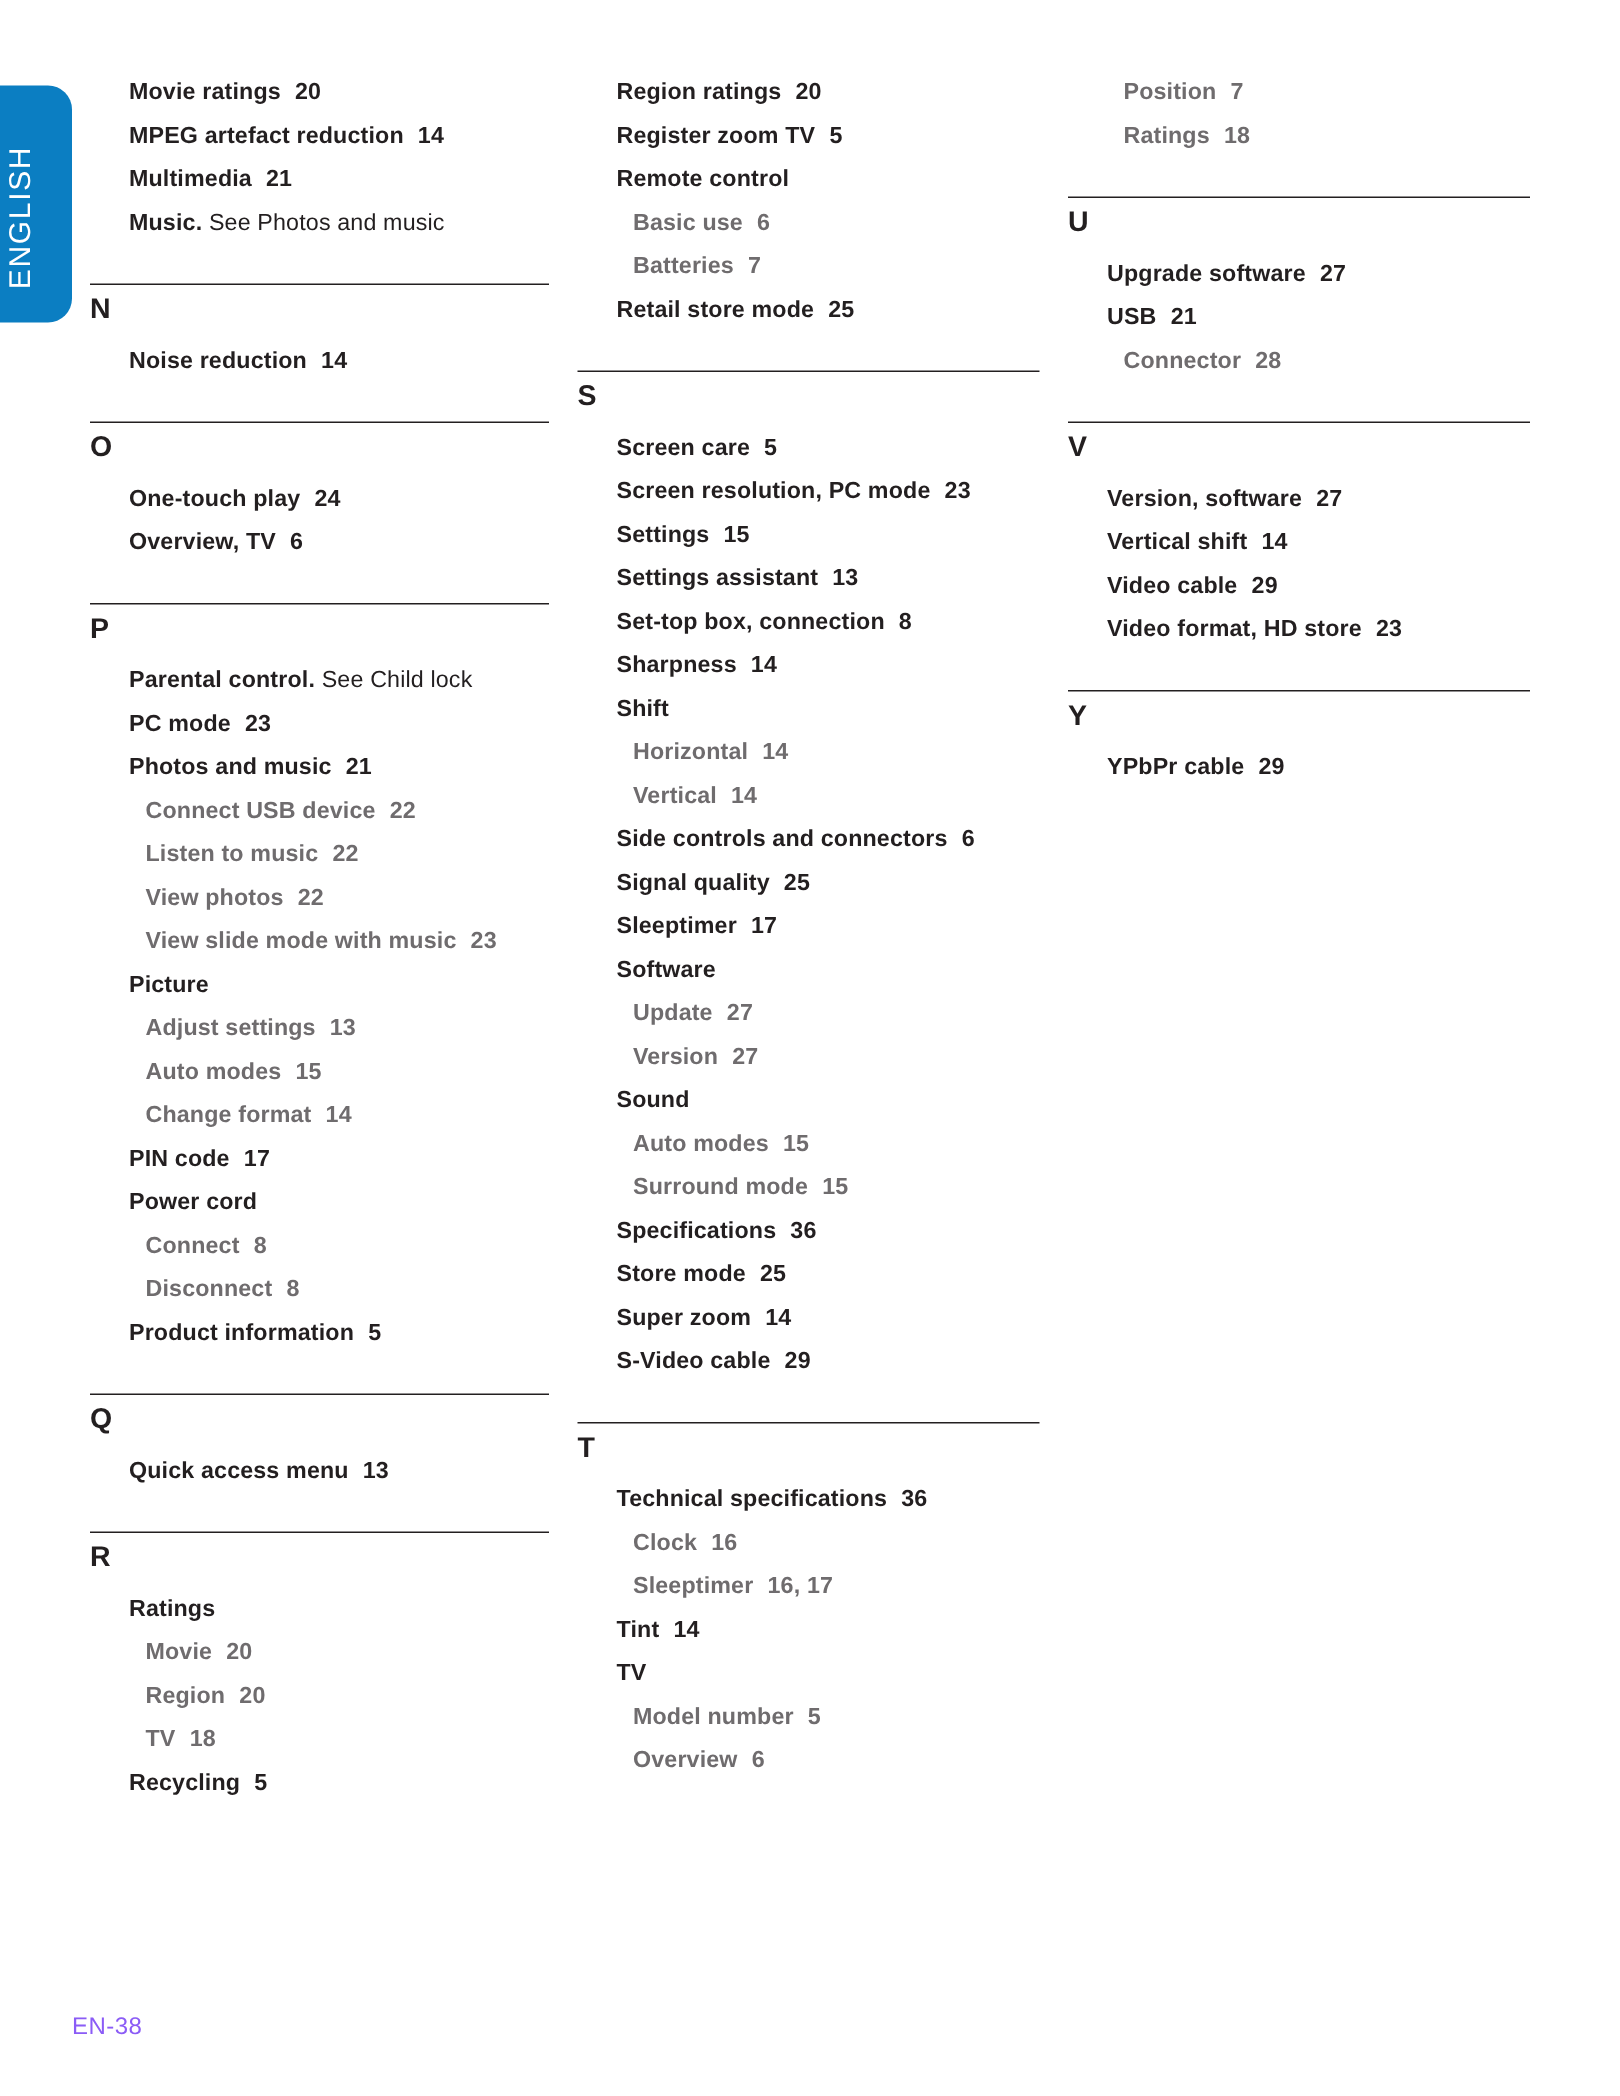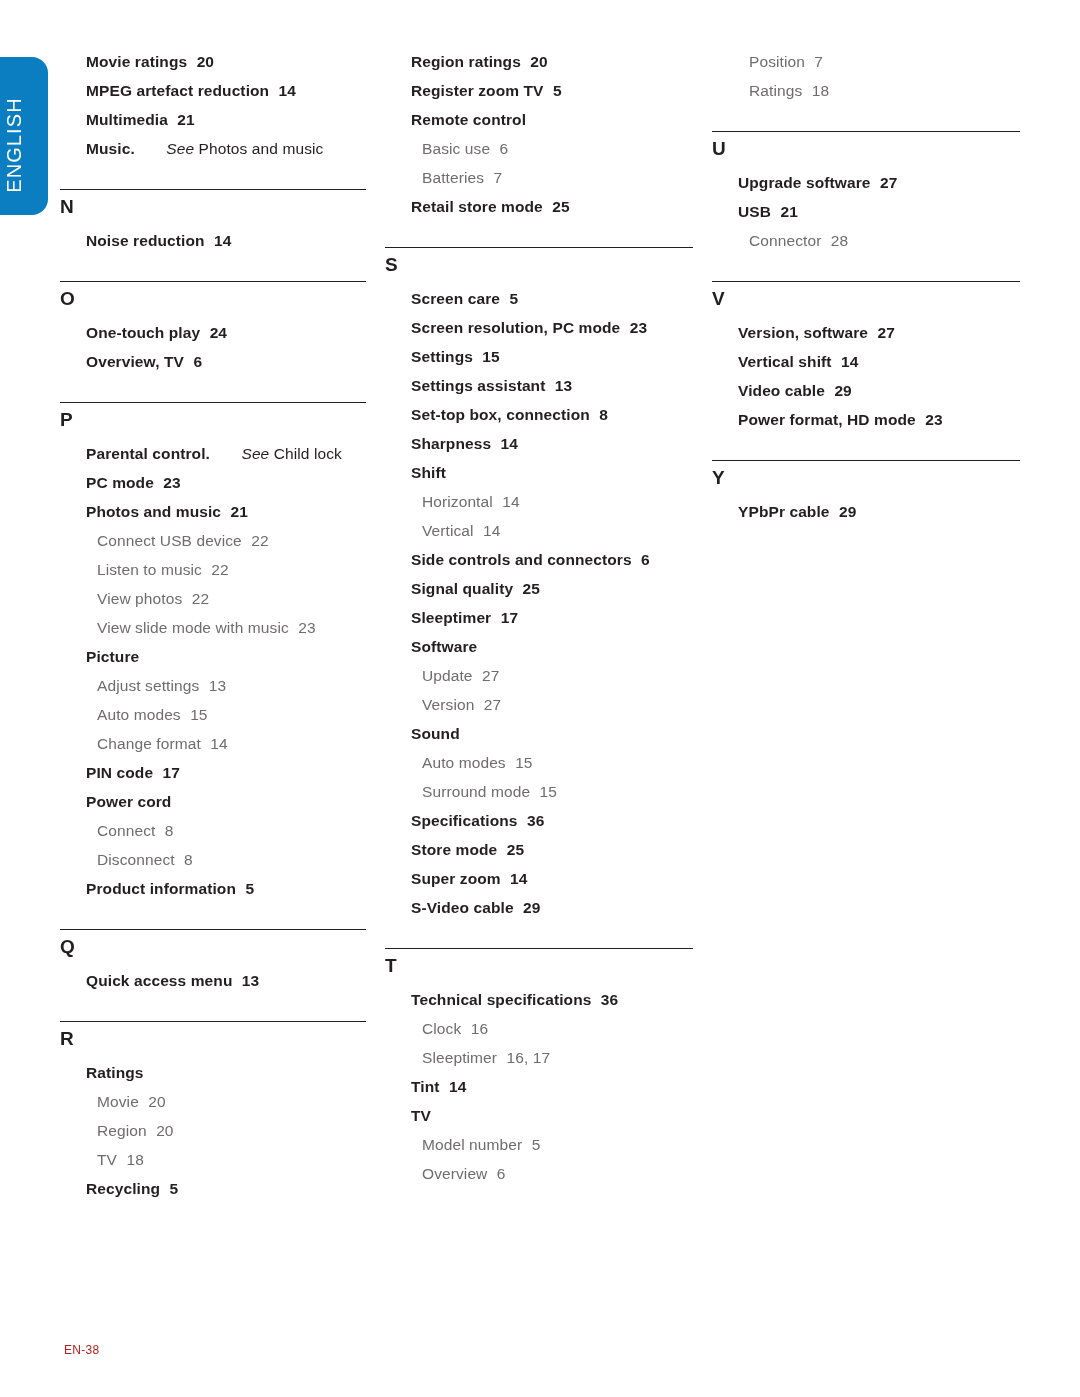--- a/index.html
+++ b/index.html
@@ -70,29 +70,27 @@
     letter-spacing: 0.1px;
   }
   .entry.level-1 {
     margin-left: 26px;
     color: #231f20;
     font-weight: 700;
   }
   .entry.level-2 {
     margin-left: 37px;
     color: #6f6c6e;
-    font-weight: 400;
+    font-weight: 700;
   }
   .entry .pg {
     margin-left: 5px;
   }
   .entry .see {
-    font-style: italic;
     font-weight: 400;
-    margin-left: 27px;
   }
   .entry .plain {
     font-weight: 400;
   }
 
   
   .section-rule {
     border: 0;
     border-top: 1.6px solid #231f20;
     margin: 0;
@@ -106,24 +104,24 @@
     margin-top: 4px;
     margin-bottom: 6px;
     letter-spacing: 0.2px;
   }
   .section-body { }
   .group-gap { height: 26px; }
 
   
   #page-footer {
     position: absolute;
-    left: 64px;
+    left: 48px;
     top: 1343px;
-    font-size: 12px;
-    color: #b91c1c;
+    font-size: 16px;
+    color: #8b5cf6;
     letter-spacing: 0.3px;
   }
 </style>
 </head>
 <body>
 
 <div id="lang-tab">
   <div class="lang-label">ENGLISH</div>
 </div>
 
@@ -248,21 +246,21 @@
         <div class="entry level-1"><span>USB</span><span class="pg"> 21</span></div>
         <div class="entry level-2"><span>Connector</span><span class="pg"> 28</span></div>
       </div>
       <div class="group-gap"></div>
       <hr class="section-rule">
       <div class="section-letter">V</div>
       <div class="section-body">
         <div class="entry level-1"><span>Version, software</span><span class="pg"> 27</span></div>
         <div class="entry level-1"><span>Vertical shift</span><span class="pg"> 14</span></div>
         <div class="entry level-1"><span>Video cable</span><span class="pg"> 29</span></div>
-        <div class="entry level-1"><span>Power format, HD mode</span><span class="pg"> 23</span></div>
+        <div class="entry level-1"><span>Video format, HD store</span><span class="pg"> 23</span></div>
       </div>
       <div class="group-gap"></div>
       <hr class="section-rule">
       <div class="section-letter">Y</div>
       <div class="section-body">
         <div class="entry level-1"><span>YPbPr cable</span><span class="pg"> 29</span></div>
       </div>
     </div>
 </div>
 

